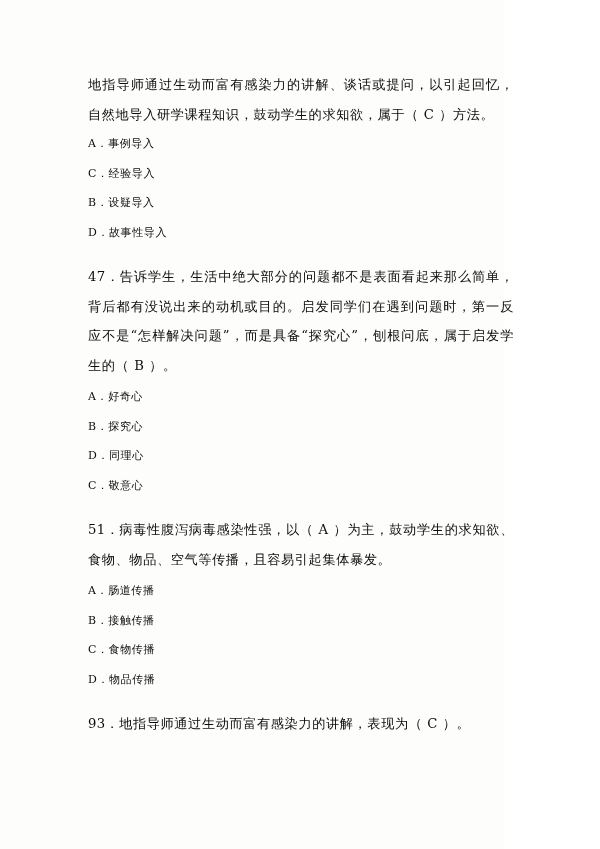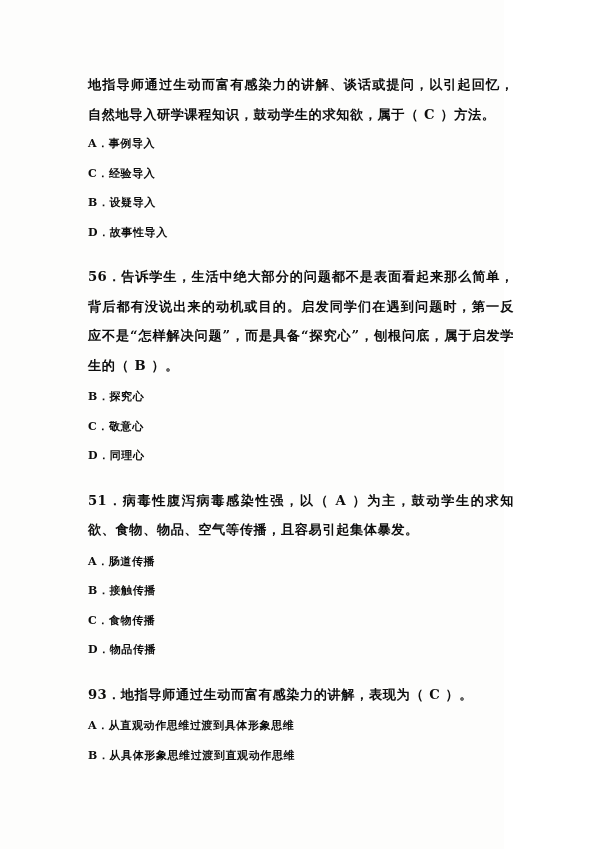--- a/index.html
+++ b/index.html
@@ -12,21 +12,20 @@
     height: 849px;
     overflow: hidden;
     font-family: "DejaVu Serif", "Liberation Serif", serif;
   }
   #page {
     position: relative;
     width: 504px;
     height: 849px;
     background: #fdfdfc;
     box-sizing: border-box;
-    font-weight: bold;
   }
   #content {
     position: absolute;
     left: 88px;
     top: 70px;
     width: 426px;
   }
   .para {
     font-size: 13.2px;
     line-height: 29.5px;
@@ -71,40 +70,37 @@
       <p class="para qtext">地指导师通过生动而富有感染力的讲解、谈话或提问，以引起回忆，自然地导入研学课程知识，鼓动学生的求知欲，属于（ C ）方法。</p>
       <div class="opts opts-tight">
         <p class="opt">A．事例导入</p>
         <p class="opt">C．经验导入</p>
         <p class="opt">B．设疑导入</p>
         <p class="opt">D．故事性导入</p>
       </div>
     </div>
 
     <div class="qblock">
-      <p class="para qtext"><span class="num">56．</span><span>告诉学生，生活中绝大部分的问题都不是表面看起来那么简单，背后都有没说出来的动机或目的。启发同学们在遇到问题时，第一反应不是“怎样解决问题”，而是具备“探究心”，刨根问底，属于启发学生的（ B ）。</span></p>
+      <p class="para qtext"><span class="num">47．</span><span>告诉学生，生活中绝大部分的问题都不是表面看起来那么简单，背后都有没说出来的动机或目的。启发同学们在遇到问题时，第一反应不是“怎样解决问题”，而是具备“探究心”，刨根问底，属于启发学生的（ B ）。</span></p>
       <div class="opts">
+        <p class="opt">A．好奇心</p>
         <p class="opt">B．探究心</p>
+        <p class="opt">D．同理心</p>
         <p class="opt">C．敬意心</p>
-        <p class="opt">D．同理心</p>
       </div>
     </div>
 
     <div class="qblock">
       <p class="para qtext"><span class="num">51．</span><span>病毒性腹泻病毒感染性强，以（ A ）为主，鼓动学生的求知欲、食物、物品、空气等传播，且容易引起集体暴发。</span></p>
       <div class="opts">
         <p class="opt">A．肠道传播</p>
         <p class="opt">B．接触传播</p>
         <p class="opt">C．食物传播</p>
         <p class="opt">D．物品传播</p>
       </div>
     </div>
 
     <div class="qblock">
       <p class="para qtext"><span class="num">93．</span><span>地指导师通过生动而富有感染力的讲解，表现为（ C ）。</span></p>
-      <div class="opts">
-        <p class="opt">A．从直观动作思维过渡到具体形象思维</p>
-        <p class="opt">B．从具体形象思维过渡到直观动作思维</p>
-      </div>
     </div>
 
   </div>
 </div>
 
 </body></html>

